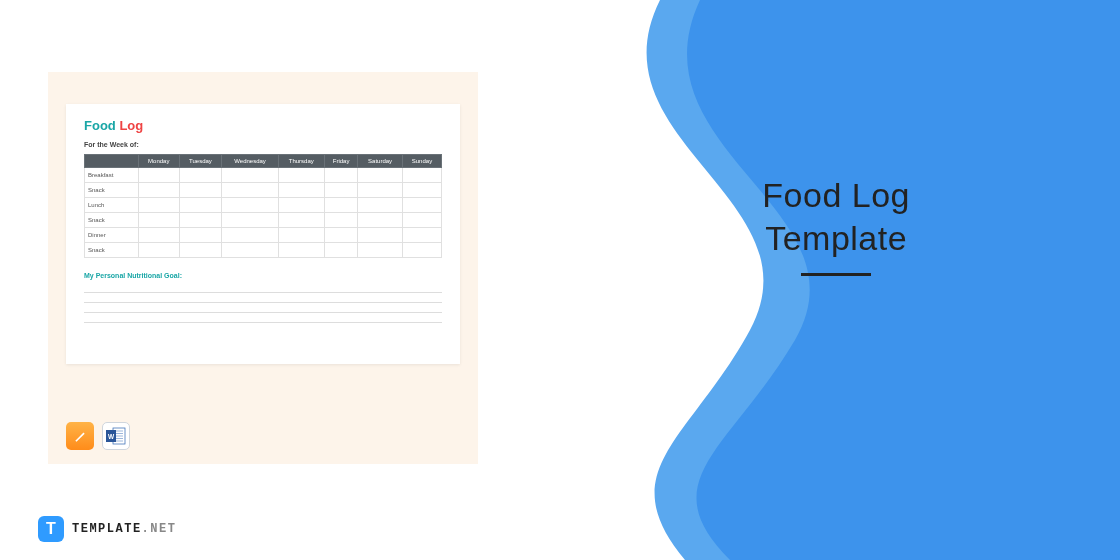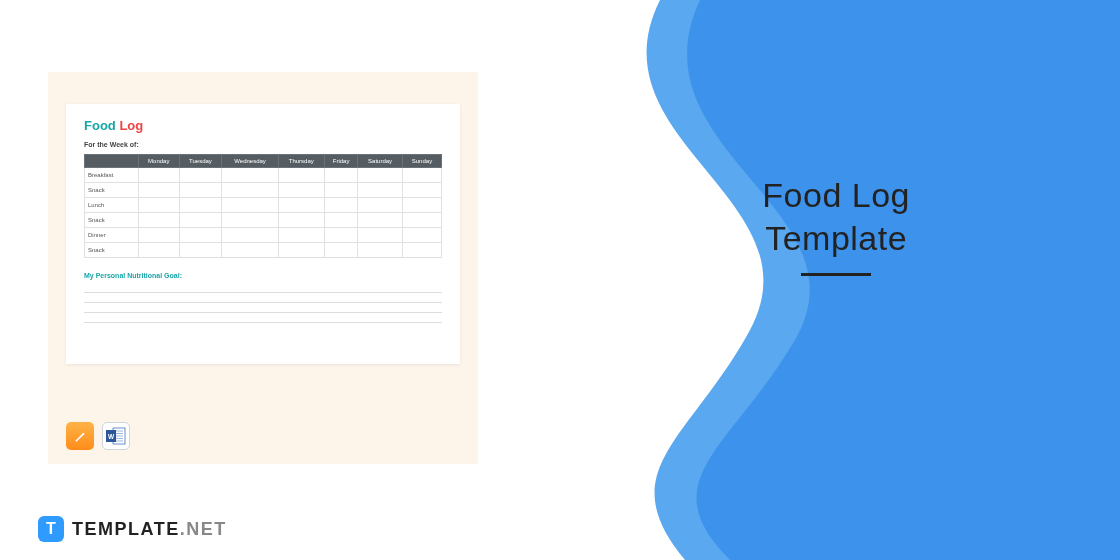--- a/index.html
+++ b/index.html
@@ -125,24 +125,25 @@
     background: #2f9bff;
     border-radius: 6px;
     display:flex;
     align-items:center;
     justify-content:center;
     color:#fff;
     font-weight:800;
     font-size:16px;
   }
   .brand-text {
-    font-size: 18px;
+    font-size: 12px;
     font-weight: 700;
     letter-spacing: 1.5px;
     color: #222;
+    font-family: Liberation Mono, monospace;
   }
   .brand-text .net { color: #888; font-weight:600;}
 </style>
 </head>
 <body>
 
 <svg class="wave-bg" viewBox="0 0 720 560" preserveAspectRatio="none">
   <path d="M260 0 C 190 140, 420 200, 350 330 C 290 440, 210 470, 285 560 L720 560 L720 0 Z" fill="#5aa8ef"></path>
   <path d="M300 0 C 230 150, 470 210, 395 340 C 330 450, 250 480, 330 560 L720 560 L720 0 Z" fill="#3d93ec"></path>
 </svg>

